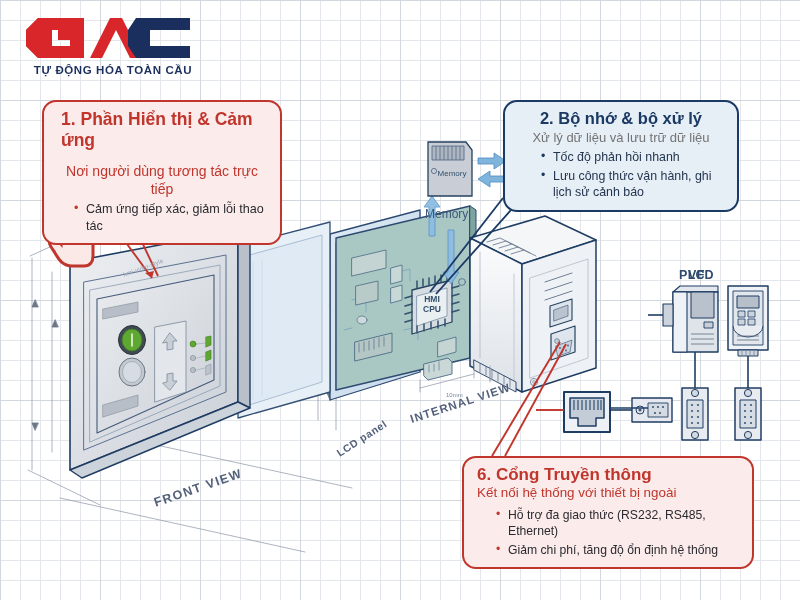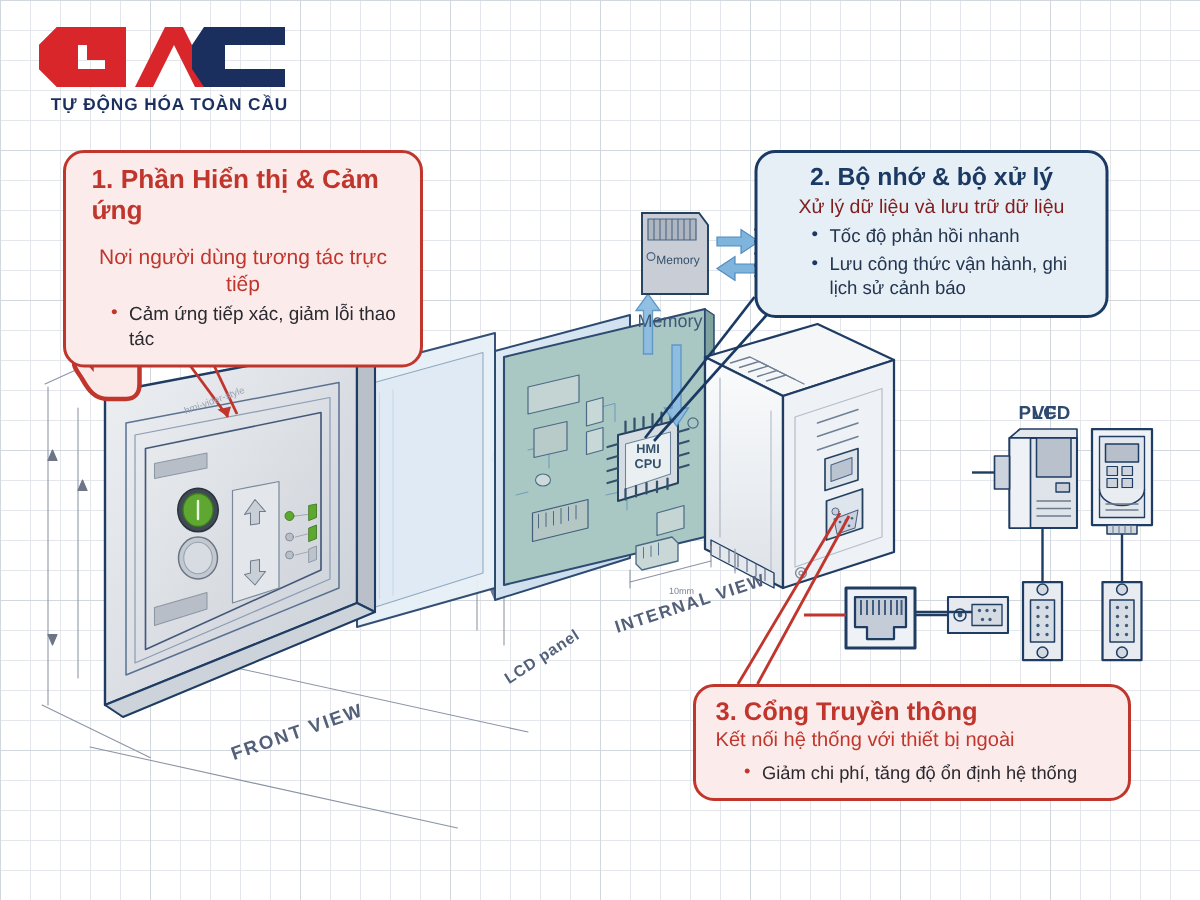--- a/index.html
+++ b/index.html
@@ -60,21 +60,21 @@
   .c-red .title { color:#c0352c; }
   .c-red .sub   { color:#c0352c; }
   .c-red li     { color:#2a2a30; }
   .c-red li::before { color:#c0352c; }
 
   .c-blue {
     background:#e6eef6;
     border:2.4px solid #1b3a63;
   }
   .c-blue .title { color:#1b3a63; }
-  .c-blue .sub   { color:#7f1d1d; }
+  .c-blue .sub   { color:#737373; }
   .c-blue li     { color:#24364f; }
   .c-blue li::before { color:#1b3a63; }
 
   
   #box1 { left:42px; top:100px; width:240px; }
   #box1 .title { font-size:17.5px; padding-left:4px;}
   #box1 .sub   { font-size:14px; text-align:center; margin-top:12px;}
   #box1 ul     { padding-left:16px; }
   #box1 li     { font-size:12.6px; margin-top:2px;}
 
@@ -587,23 +587,24 @@
 <div class="callout c-blue" id="box2">
   <div class="title">2. Bộ nhớ &amp; bộ xử lý</div>
   <div class="sub">Xử lý dữ liệu và lưu trữ dữ liệu</div>
   <ul>
     <li>Tốc độ phản hồi nhanh</li>
     <li>Lưu công thức vận hành, ghi lịch sử cảnh báo</li>
   </ul>
 </div>
 
 <div class="callout c-red" id="box3">
-  <div class="title">3. Cổng Truyền thông</div>
+  <div class="title">6. Cổng Truyền thông</div>
   <div class="sub">Kết nối hệ thống với thiết bị ngoài</div>
   <ul>
+    <li>Hỗ trợ đa giao thức (RS232, RS485, Ethernet)</li>
     <li>Giảm chi phí, tăng độ ổn định hệ thống</li>
   </ul>
 </div>
 
 <div class="devlabel" id="lbl-plc">PLC</div>
 <div class="devlabel" id="lbl-vfd">VFD</div>
 
 <div class="viewlabel" id="lbl-front">FRONT VIEW</div>
 <div class="viewlabel" id="lbl-internal">INTERNAL VIEW</div>
 <div class="viewlabel" id="lbl-lcd">LCD panel</div>

